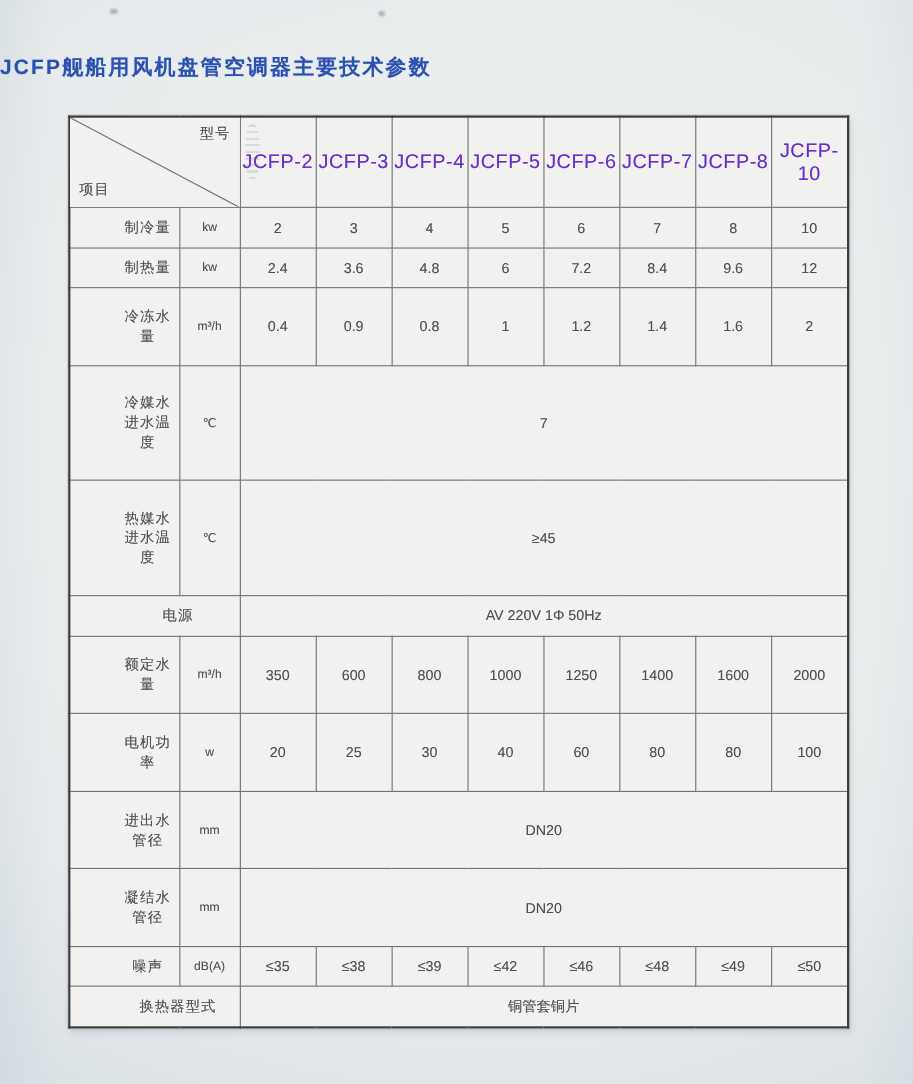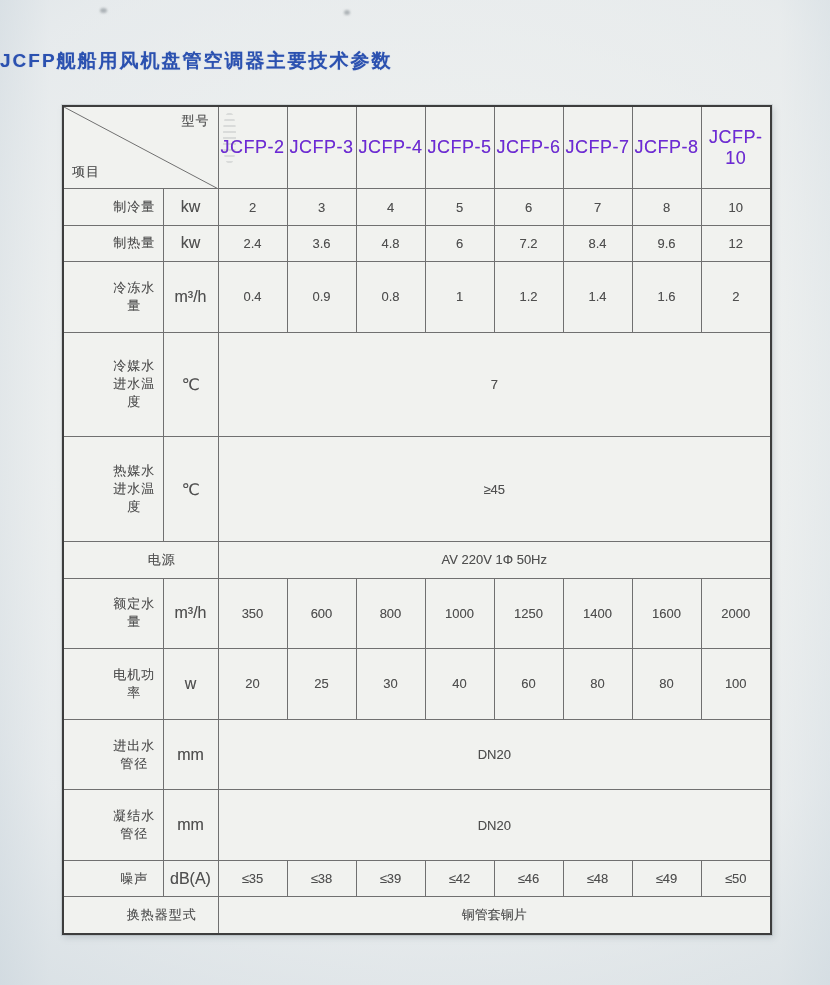--- a/index.html
+++ b/index.html
@@ -27,21 +27,21 @@
   .spec-table td{
     border:1px solid #707070;
     background:#f1f2ef;
     color:#4f4f4f;
     text-align:center;vertical-align:middle;
     font-size:13px;
     padding:0 2px;
     text-shadow:0 0 .5px rgba(80,80,80,.4);
   }
   .spec-table td.lbl{font-size:13px;letter-spacing:1px;padding-left:44px;}
-  .spec-table td.unit{font-size:16px;}
+  .spec-table td.unit{font-size:11px;}
   .spec-table td.val{font-size:13px;}
   .spec-table td.model{font-size:18px;letter-spacing:.5px;color:#6d28d9;}
   .corner{position:relative;padding:0;}
   .corner svg{position:absolute;left:0;top:0;width:100%;height:100%;}
   .corner .tr{position:absolute;top:5px;right:8px;font-size:13px;letter-spacing:1px;}
   .corner .bl{position:absolute;bottom:7px;left:8px;font-size:13px;letter-spacing:1px;}
   .artifact{
     position:absolute;pointer-events:none;border-radius:40%;
     background:repeating-linear-gradient(180deg, rgba(110,115,120,.35) 0 2px, rgba(110,115,120,0) 2px 6px);
     opacity:.5;filter:blur(.4px);

